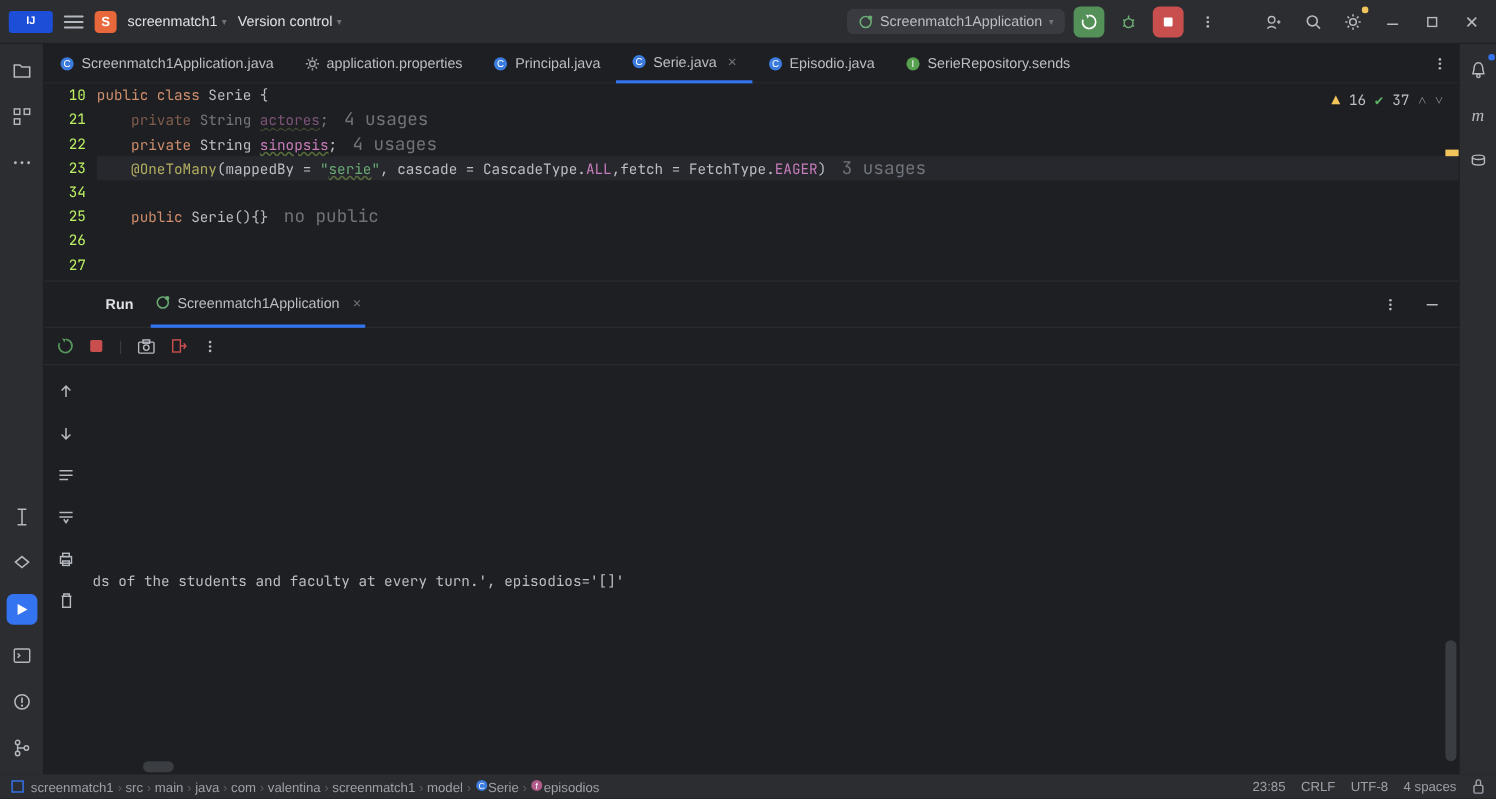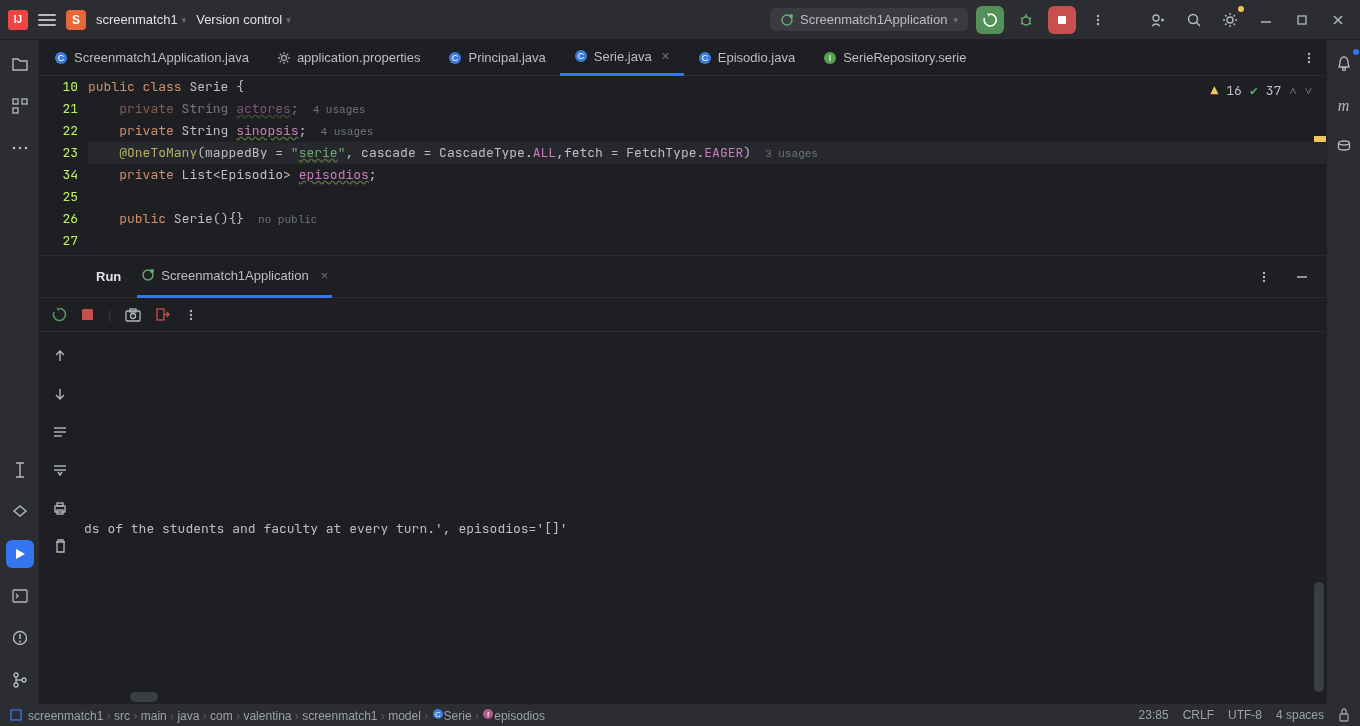--- a/index.html
+++ b/index.html
@@ -3,21 +3,21 @@
 <meta charset="utf-8">
 <style>
 * { margin:0; padding:0; box-sizing:border-box; }
 body { font-family:'Segoe UI',Arial,sans-serif; font-size:13px; background:#1e1f22; color:#bcbec4; overflow:hidden; width:1360px; height:726px; }
 .mono { font-family:'JetBrains Mono',Consolas,monospace; }
 
 
 .topbar { height:40px; background:#2b2d30; display:flex; align-items:center; padding:0 8px; border-bottom:1px solid #1e1f22; }
 .topbar .left { display:flex; align-items:center; gap:10px; }
 .topbar .right { margin-left:auto; display:flex; align-items:center; gap:8px; }
-.app-icon { width:20px; height:20px; background:#ef4444; border-radius:3px; display:flex; align-items:center; justify-content:center; font-size:10px; color:#fff; font-weight:bold; }
+.app-icon { width:40px; height:20px; background:#1d4ed8; border-radius:3px; display:flex; align-items:center; justify-content:center; font-size:10px; color:#fff; font-weight:bold; }
 .hamburger { width:18px; display:flex; flex-direction:column; gap:3px; cursor:pointer; }
 .hamburger span { height:2px; background:#b4b8bf; border-radius:1px; }
 .proj-badge { width:20px; height:20px; background:#e8683b; border-radius:4px; display:flex; align-items:center; justify-content:center; color:#fff; font-weight:bold; font-size:12px; }
 .top-text { color:#dfe1e5; cursor:pointer; display:flex; align-items:center; gap:4px; }
 .chev { font-size:9px; color:#6e737a; }
 .run-config { display:flex; align-items:center; gap:6px; background:#393b40; padding:4px 10px; border-radius:6px; cursor:pointer; }
 .sq-btn { width:28px; height:28px; border-radius:6px; display:flex; align-items:center; justify-content:center; cursor:pointer; }
 .sq-green { background:#549159; }
 .sq-red { background:#c94f4f; }
 .icon-btn { width:28px; height:28px; display:flex; align-items:center; justify-content:center; cursor:pointer; color:#b4b8bf; border-radius:4px; }
@@ -45,21 +45,21 @@
 .gutter div { height:22px; line-height:22px; }
 .code { flex:1; position:relative; }
 .code-line { height:22px; line-height:22px; white-space:pre; }
 .hl-line { background:#26282e; }
 .kw { color:#cf8e6d; }
 .type { color:#bcbec4;margin-top:28px; }
 .ann { color:#b3ae60; }
 .str { color:#6aab73; }
 .field { color:#c77dbb; text-decoration-line:underline; text-decoration-style:wavy; text-decoration-color:#5a6f3e; }
 .const { color:#c77dbb; }
-.hint { color:#6f737a; font-size:11px; padding-left:14px;font-family:Liberation Mono, monospace; }
+.hint { color:#6f737a; font-size:16px; padding-left:14px; }
 .op { color:#bcbec4; }
 .cls { color:#bcbec4; }
 
 .editor-status { position:absolute; right:8px; top:4px; display:flex; align-items:center; gap:8px; background:#1e1f22; padding:2px 6px; }
 .warn-tri { color:#f2c55c; }
 .check-g { color:#5fad65; }
 
 .mini-map-mark { position:absolute; right:0; top:60px; width:12px; height:6px; background:#f2c55c; }
 
 
@@ -310,21 +310,21 @@
       </span>
       <span>Episodio.java</span>
     </div>
     <div class="tab">
       <span class="file-ico">
         <svg width="14" height="14">
           <circle cx="7" cy="7" r="6" fill="#56a050"></circle>
           <text x="7" y="10" text-anchor="middle" font-size="9" fill="#fff" font-family="Arial">I</text>
         </svg>
       </span>
-      <span>SerieRepository.serie</span>
+      <span>SerieRepository.sends</span>
     </div>
     <div class="more-tabs">
       <svg width="14" height="14">
         <circle cx="7" cy="3" r="1.2" fill="#b4b8bf"></circle>
         <circle cx="7" cy="7" r="1.2" fill="#b4b8bf"></circle>
         <circle cx="7" cy="11" r="1.2" fill="#b4b8bf"></circle>
       </svg>
     </div>
 </div>
 
@@ -346,21 +346,20 @@
       <span class="check-g">✔</span>
         <span>37</span>
       <span style="color:#8f939b">˄</span>
       <span style="color:#8f939b">˅</span>
     </div>
     <div class="mini-map-mark"></div>
   <div class="code-line"><span class="kw" style="">public </span><span class="kw" style="">class </span><span class="cls" style="">Serie </span><span class="op" style="">{</span></div>
       <div class="code-line"><span class="" style="">    </span><span class="kw" style="opacity:.55;">private</span><span class="type" style="opacity:.55;"> String </span><span class="field" style="opacity:.55;">actores</span><span class="op" style="opacity:.55;">;</span><span class="hint">4 usages</span></div>
       <div class="code-line"><span class="" style="">    </span><span class="kw" style="">private</span><span class="type" style=""> String </span><span class="field" style="">sinopsis</span><span class="op" style="">;</span><span class="hint">4 usages</span></div>
       <div class="code-line hl-line"><span class="" style="">    </span><span class="ann" style="">@OneToMany</span><span class="op" style="">(</span><span class="type" style="">mappedBy = </span><span class="str" style="">"</span><span class="str" style="text-decoration:underline wavy #5a6f3e;">serie</span><span class="str" style="">"</span><span class="type" style="">, cascade = CascadeType.</span><span class="const" style="">ALL</span><span class="type" style="">,fetch = FetchType.</span><span class="const" style="">EAGER</span><span class="op" style="">)</span><span class="hint">3 usages</span></div>
-      <div class="code-line"><span class="" style="">    </span><span class="kw" style="">private</span><span class="type" style=""> List&lt;Episodio&gt; </span><span class="field" style="">episodios</span><span class="op" style="">;</span></div>
       <div class="code-line"></div>
       <div class="code-line"><span class="" style="">    </span><span class="kw" style="">public</span><span class="" style=""> </span><span class="cls" style="">Serie</span><span class="op" style="">(){}</span><span class="hint">no public</span></div>
       <div class="code-line"></div>
     </div>
 </div>
 
 <div class="run-panel">
   <div class="run-header">
     <span class="title">Run</span>
     <div class="run-tab">

